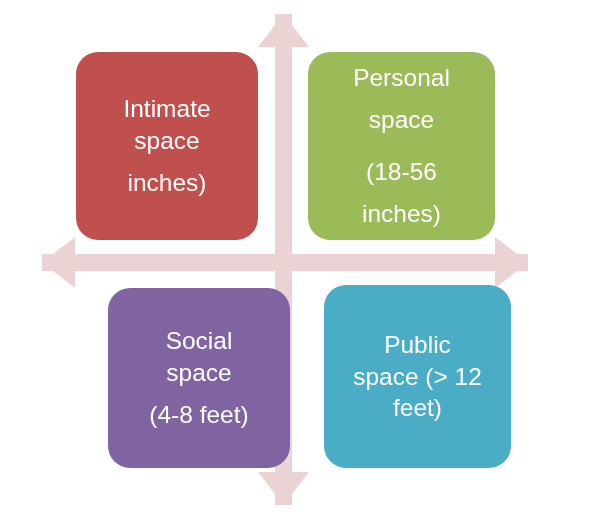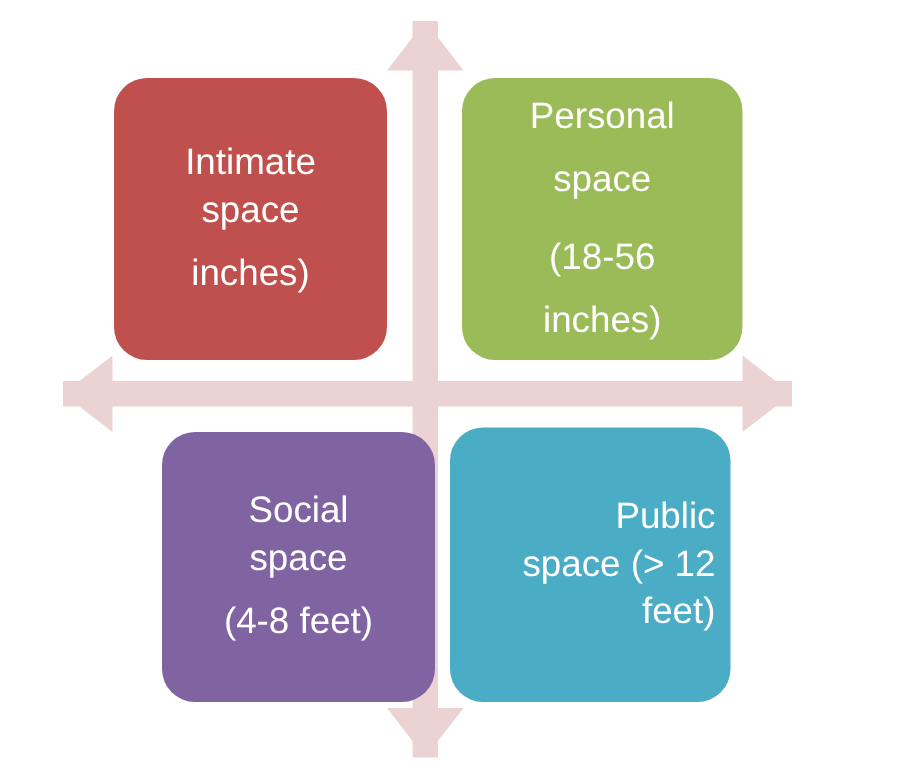--- a/index.html
+++ b/index.html
@@ -66,25 +66,24 @@
     gap: 10px;
   }
   .q-social {
     left: 76px;
     top: 288px;
     width: 182px;
     height: 180px;
     margin-left: 32px;
   }
   .q-public {
-    left: 300px;
+    left: 324px;
     top: 285px;
     width: 187px;
     height: 183px;
-    align-items: flex-end;
   }
 </style>
 </head>
 <body>
 
 <div id="diagram">
 
   <svg class="axis-svg" viewBox="0 0 600 514" xmlns="http://www.w3.org/2000/svg">
 
     <rect x="275" y="14" width="17" height="491" fill="#EBD3D3"></rect>

